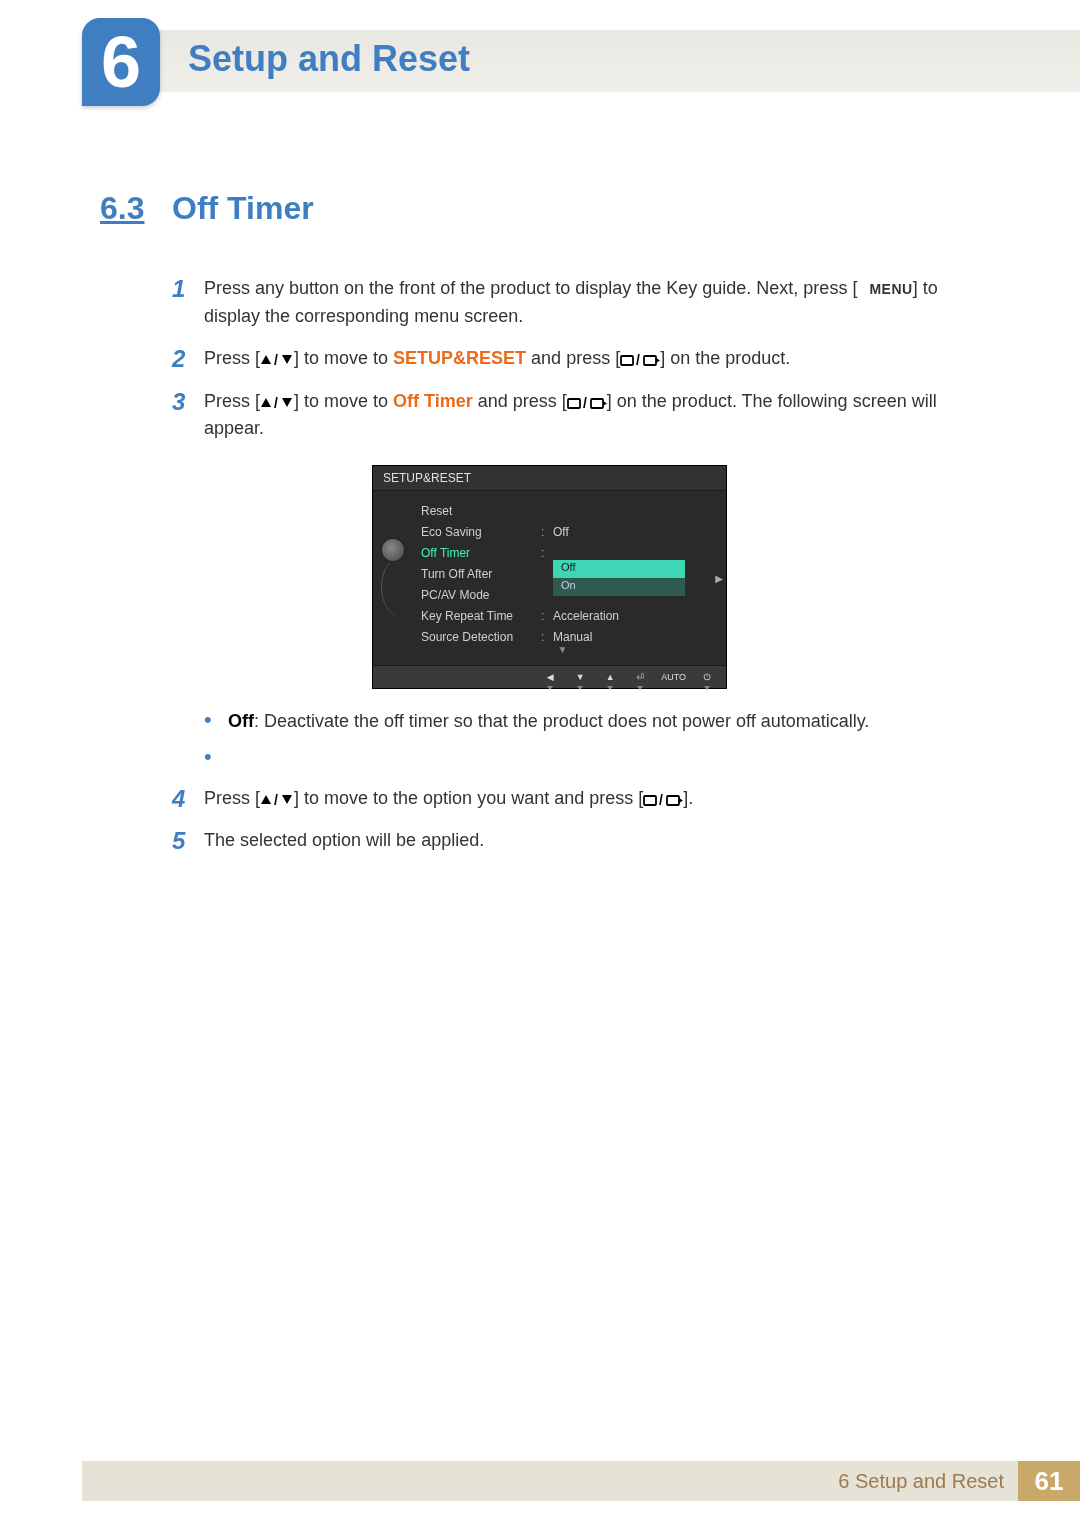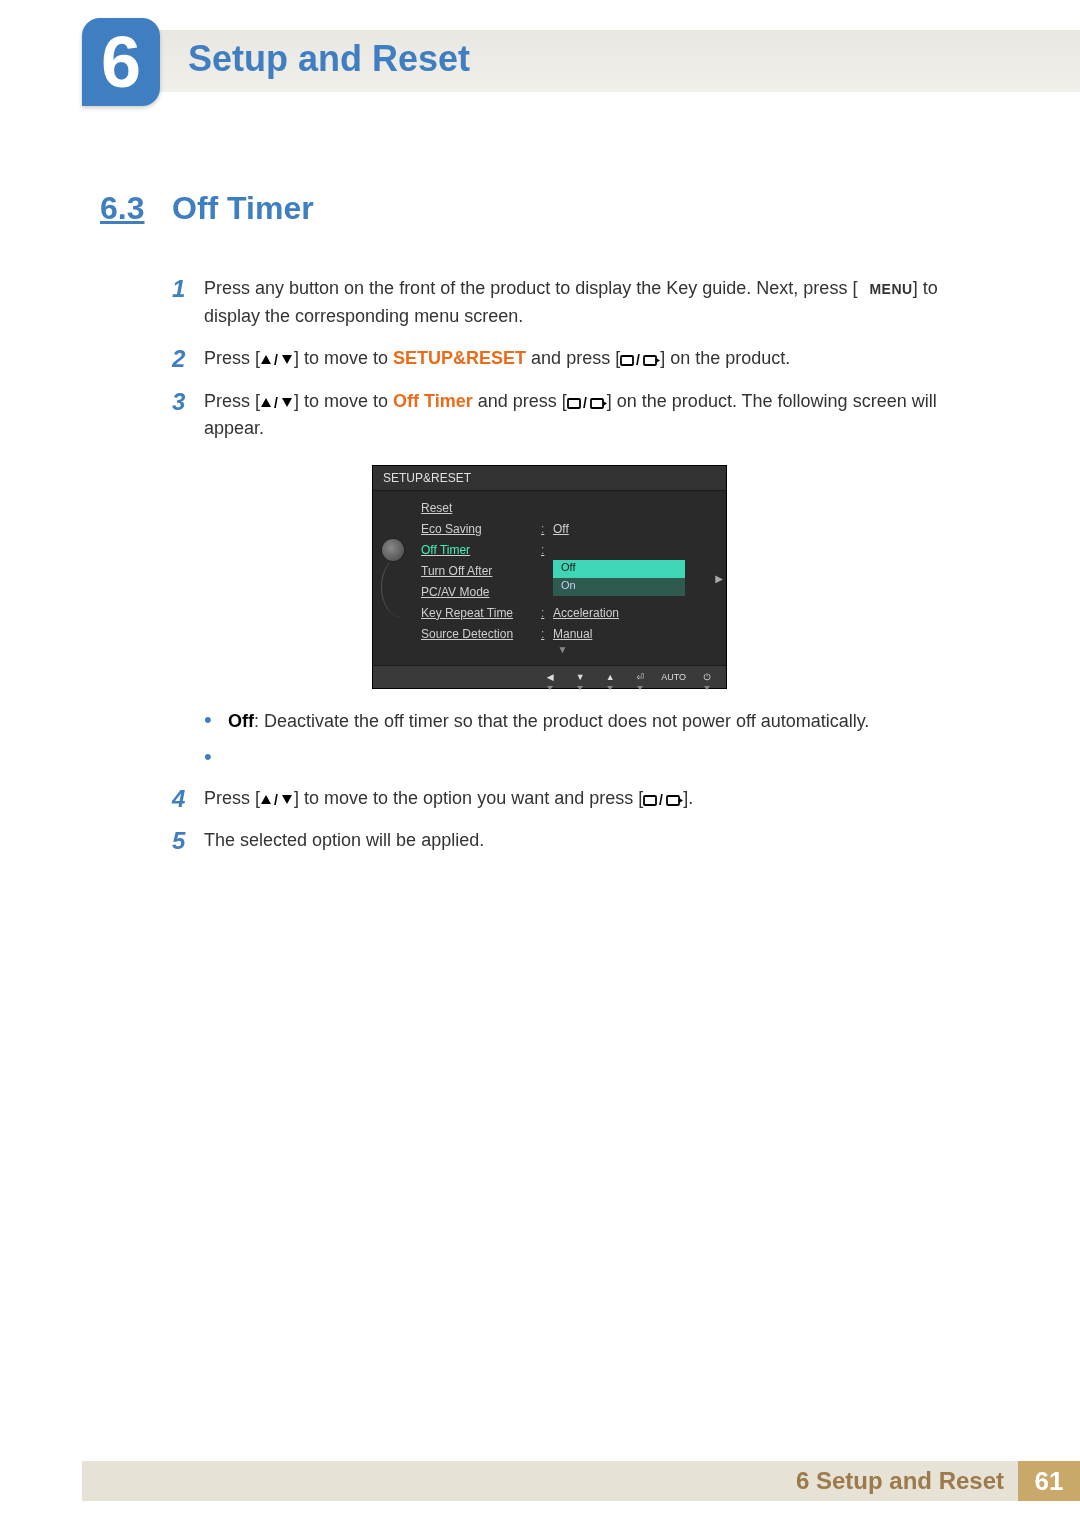--- a/index.html
+++ b/index.html
@@ -165,24 +165,23 @@
     border-radius: 40px 0 0 40px / 60px 0 0 60px;
     margin-top: -4px;
     margin-left: 10px;
   }
   .osd-menu {
     flex: 1;
     padding: 6px 0;
   }
   .osd-row {
     display: flex;
-    align-items: center;
+    align-items: flex-end;
     height: 21px;
     padding-left: 8px;
-    text-decoration: underline;
   }
   .osd-label { width: 120px; color: #cfcfcf; }
   .osd-label.sel { color: #44f0b8; }
   .osd-colon { width: 12px; color: #aaa; }
   .osd-val { color: #cfcfcf; }
   .osd-dropdown {
     margin-left: 140px;
     width: 132px;
   }
   .osd-drop-row {
@@ -255,23 +254,22 @@
     left: 82px;
     right: 0;
     height: 40px;
     background: #e6e2d6;
     display: flex;
     align-items: center;
     justify-content: flex-end;
   }
   .footer-text {
     color: #9c7a4c;
-    font-size: 24px;
+    font-size: 20px;
     margin-right: 0;
-    font-weight: bold;
   }
   .footer-page {
     background: #c9a96a;
     color: #fff;
     font-size: 26px;
     font-weight: bold;
     width: 62px;
     height: 40px;
     display: flex;
     align-items: center;

